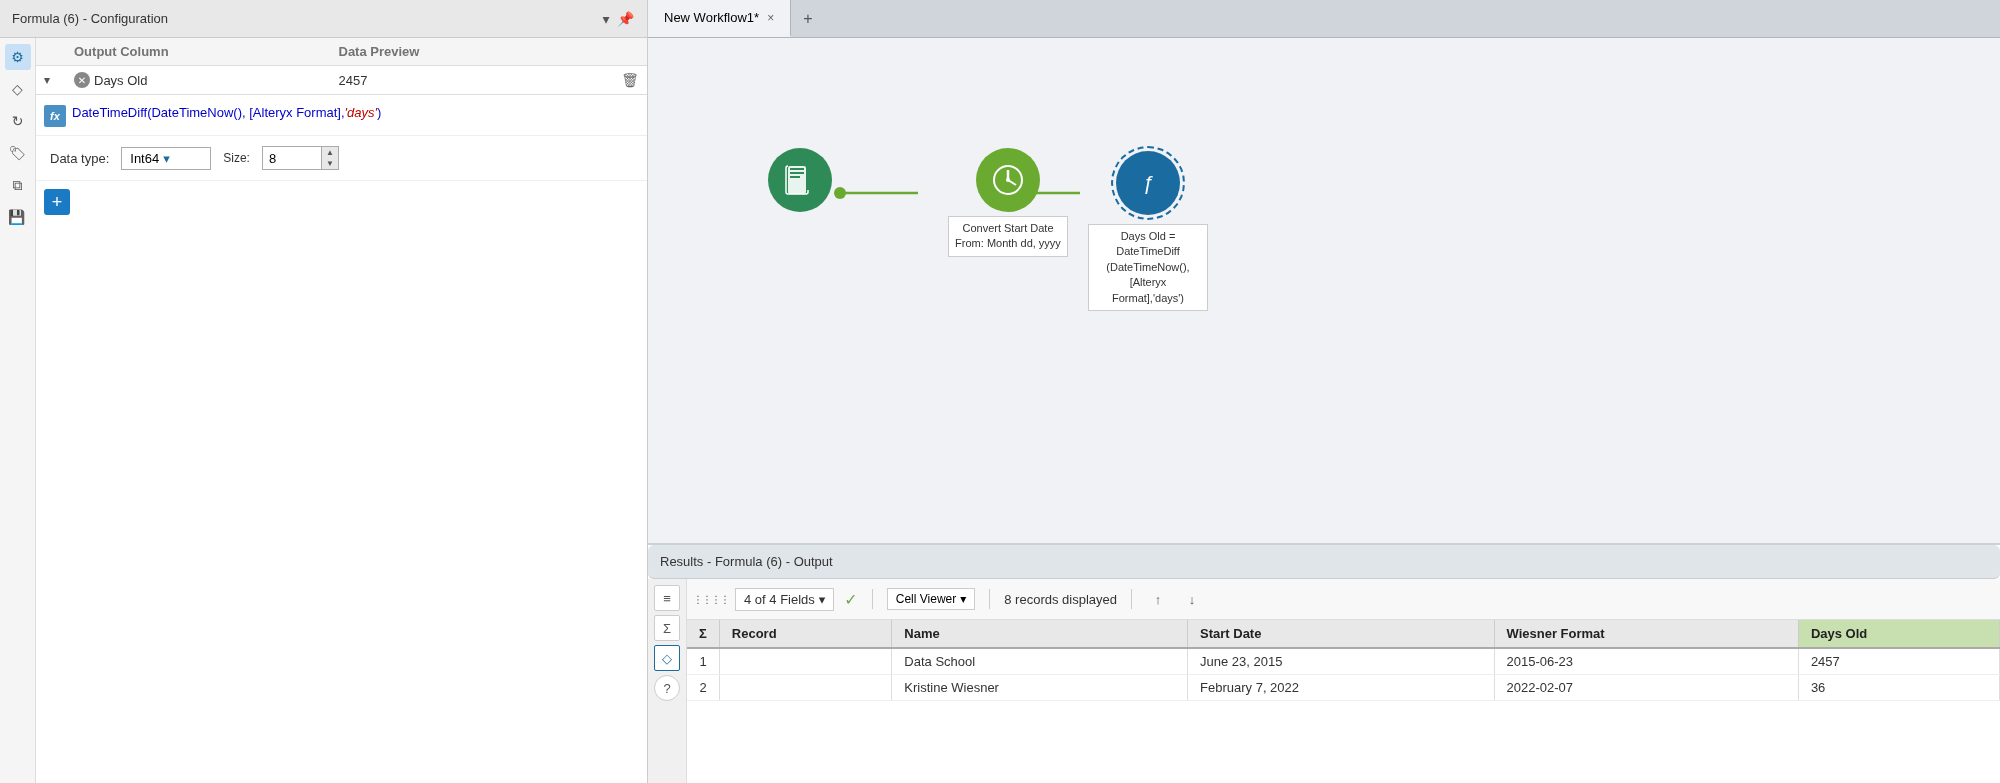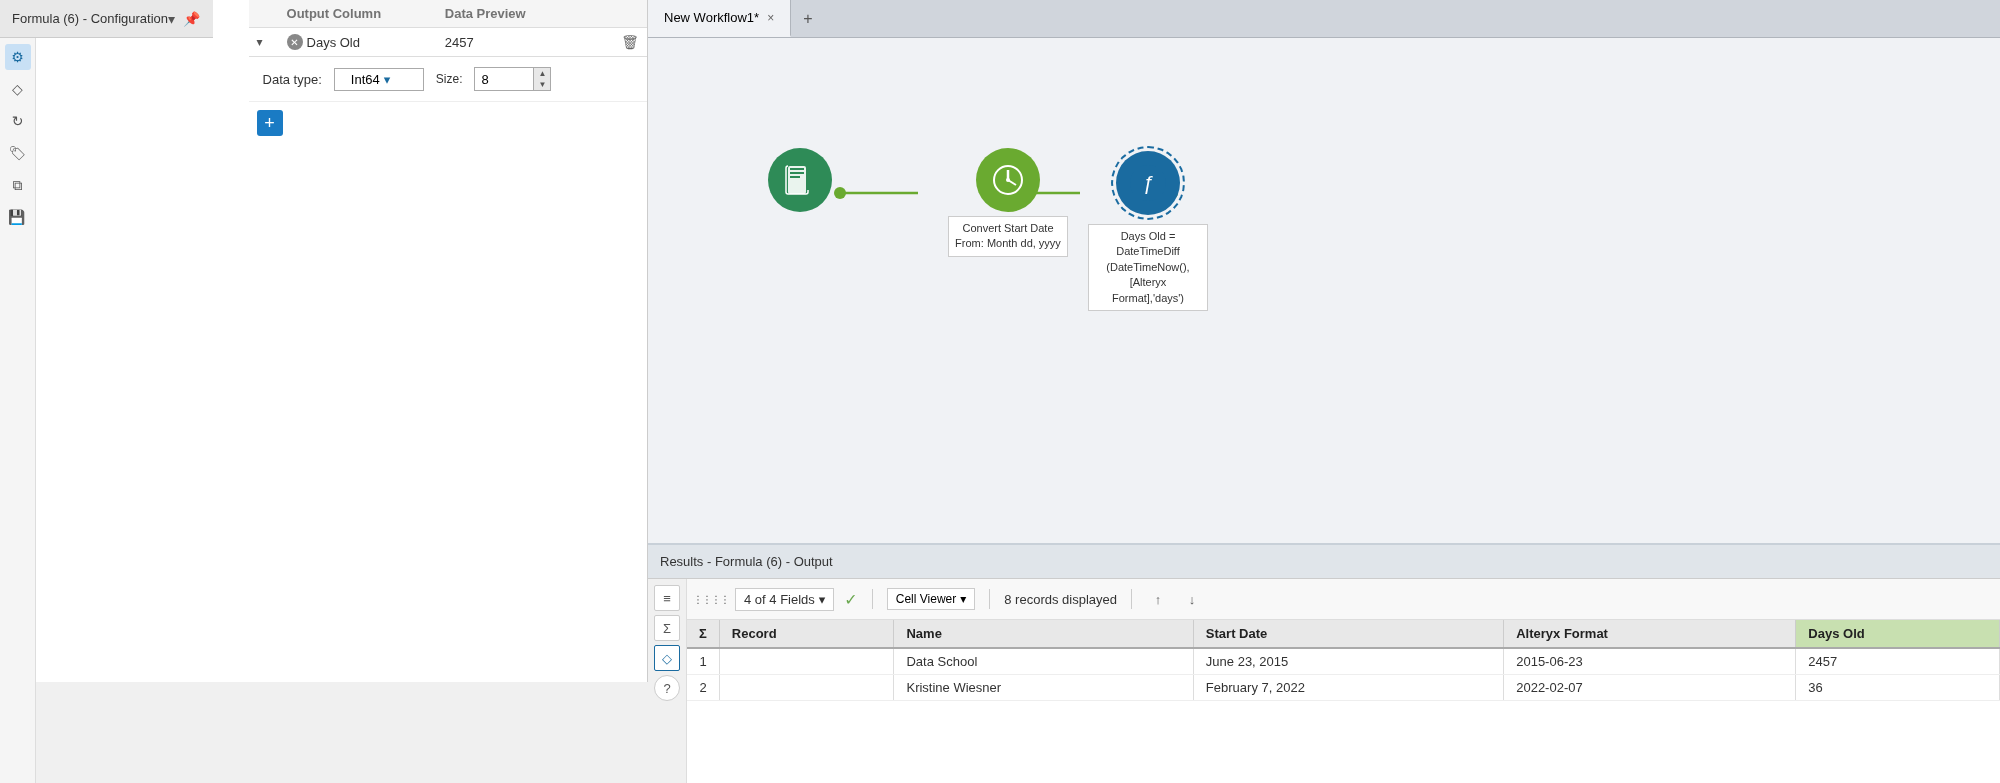--- a/index.html
+++ b/index.html
@@ -1,24 +1,25 @@
 <!DOCTYPE html>
 <html><head>
   <meta charset="utf-8">
   <style>
     * { box-sizing: border-box; margin: 0; padding: 0; font-family: 'Segoe UI', Arial, sans-serif; }
     body { width: 2000px; height: 783px; background: #f0f0f0; display: flex; overflow: hidden; }
 
     
     #left-panel {
       width: 648px;
-      height: 682px;
+      height: 783px;
       background: #ffffff;
       border-right: 1px solid #ccc;
       display: flex;
+      flex-direction: column;
     }
 
     #left-header {
       background: #e8e8e8;
       border-bottom: 1px solid #ccc;
       padding: 6px 12px;
       display: flex;
       align-items: center;
       justify-content: space-between;
       height: 38px;
@@ -188,21 +189,21 @@
       font-size: 13px;
       color: #333;
     }
 
     #datatype-select {
       display: flex;
       align-items: center;
       gap: 4px;
       border: 1px solid #aaa;
       background: white;
-      padding: 3px 16px;
+      padding: 3px 8px;
       font-size: 13px;
       cursor: pointer;
       min-width: 90px;
     }
 
     #size-label {
       font-size: 12px;
       color: #333;
     }
 
@@ -361,20 +362,21 @@
 
     #results-header {
       background: #e0e5ea;
       padding: 14px 12px;
       font-size: 13px;
       color: #333;
       border-bottom: 1px solid #ccc;
       height: 34px;
       display: flex;
       align-items: center;
+      border-radius: 6px;
     }
 
     #results-toolbar {
       display: flex;
       align-items: center;
       padding: 6px 10px;
       gap: 10px;
       background: #f8f8f8;
       border-bottom: 1px solid #ddd;
     }
@@ -554,20 +556,28 @@
     <div id="output-row">
       <div class="chevron-btn">▾</div>
       <div class="col-name-input">
         <div class="x-btn">✕</div>
         <span class="col-name-text">Days Old</span>
       </div>
       <div class="col-value">2457</div>
       <div class="trash-icon">🗑</div>
     </div>
 
+    <div id="formula-area">
+      <div id="formula-icon">
+          <em>fx</em>
+        </div>
+      <div id="formula-text">
+        <span class="formula-func">DateTimeDiff(DateTimeNow(), [Alteryx Format],</span><span class="formula-str">'days'</span><span class="formula-func">)</span>
+      </div>
+    </div>
 
     <div id="datatype-row">
       <span id="datatype-label">Data type:</span>
       <div id="datatype-select">
         <span>Int64</span>
         <span style="color:#1a6ba0;">▾</span>
       </div>
       <span id="size-label">Size:</span>
       <div style="display:flex; align-items:stretch;">
         <div id="size-input">
@@ -681,21 +691,21 @@
         </div>
 
         <div id="results-table-wrapper">
           <table id="results-table">
             <thead>
               <tr>
                 <th style="width:32px; background:#e8e8e8;">Σ</th>
                 <th>Record</th>
                 <th>Name</th>
                 <th>Start Date</th>
-                <th>Alteryx Format</th>
+                <th>Wiesner Format</th>
                 <th class="active-col">Days Old</th>
               </tr>
             </thead>
             <tbody>
               <tr>
                 <td class="row-num">1</td>
                 <td></td>
                 <td>Data School</td>
                 <td>June 23, 2015</td>
                 <td>2015-06-23</td>

